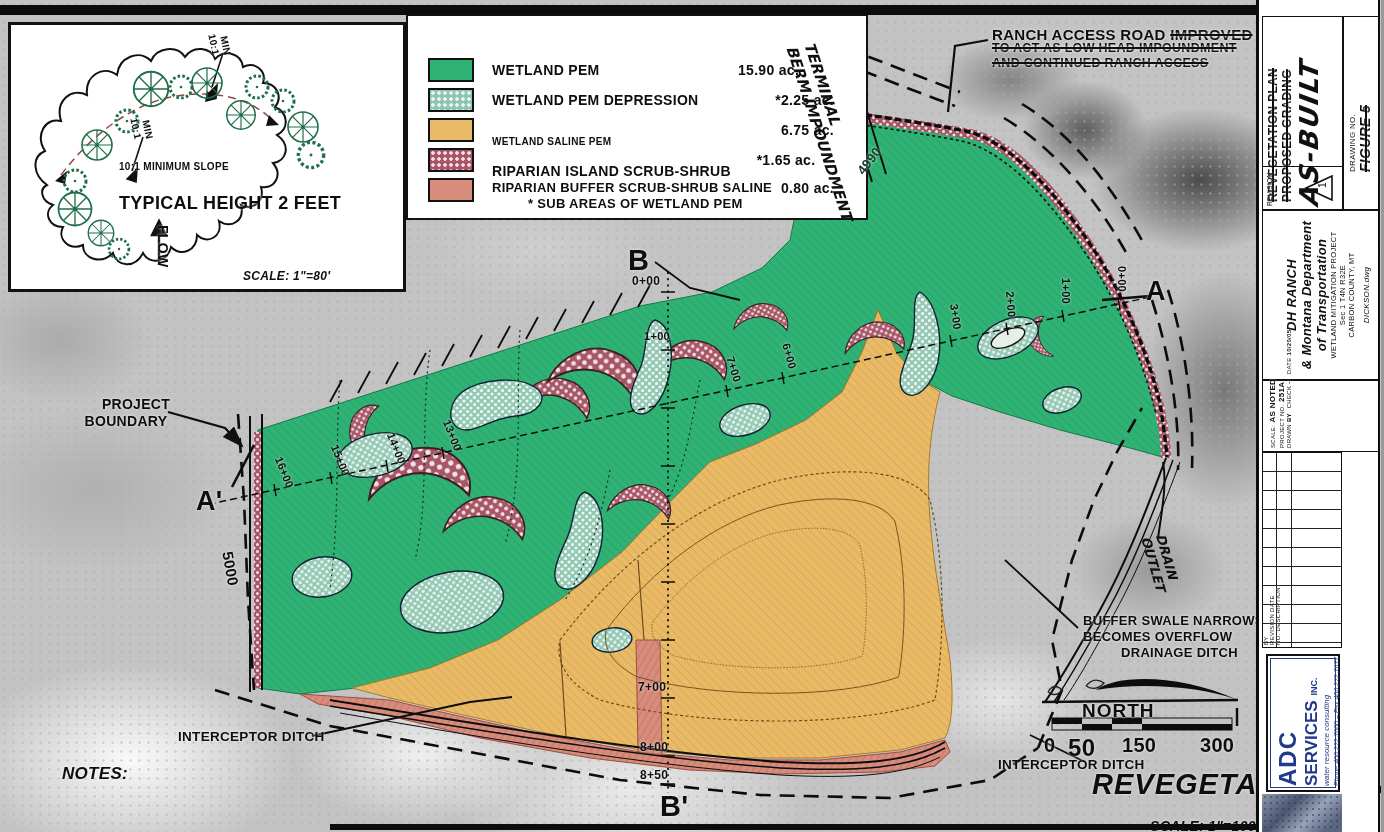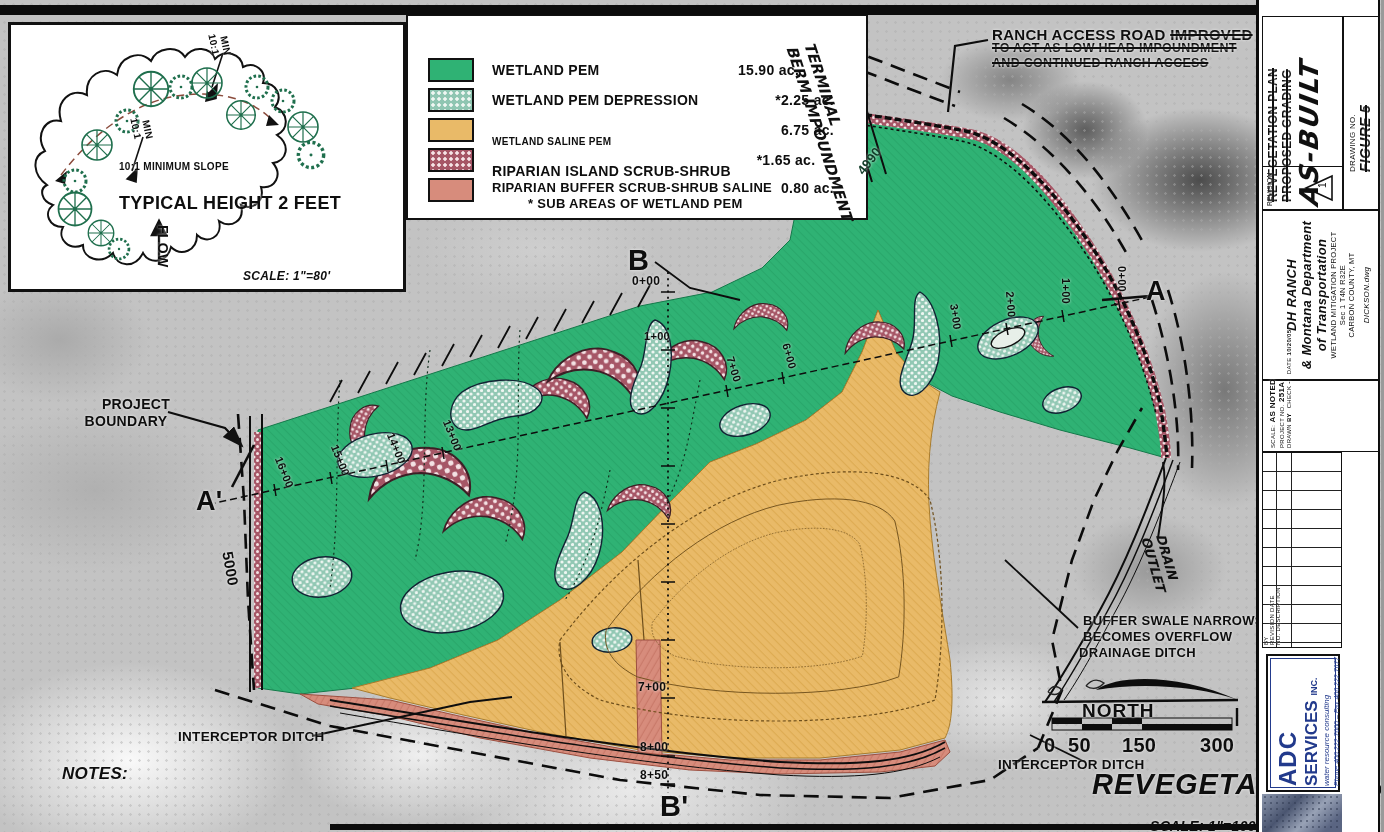--- a/index.html
+++ b/index.html
@@ -330,21 +330,21 @@
   </div>
 
   <div class="L" style="left:86px;top:396px;width:100px;text-align:center;font-size:14px;">PROJECT</div>
   <div class="L" style="left:66px;top:413px;width:120px;text-align:center;font-size:14px;">BOUNDARY</div>
 
   <div class="L" style="left:178px;top:729px;font-size:13.5px;">INTERCEPTOR DITCH</div>
   <div class="L" style="left:998px;top:757px;font-size:13.5px;">INTERCEPTOR DITCH</div>
 
   <div class="L" style="left:1083px;top:613px;font-size:13px;">BUFFER SWALE NARROWS</div>
   <div class="L" style="left:1083px;top:629px;font-size:13px;">BECOMES OVERFLOW</div>
-  <div class="L" style="left:1079px;top:645px;font-size:13px;">DRAINAGE DITCH</div>
+  <div class="L" style="left:1121px;top:645px;font-size:13px;">DRAINAGE DITCH</div>
 
   <div class="hw" style="position:absolute;left:1168px;top:534px;font-size:13px;transform:rotate(74deg) skewX(-6deg);">
     <div>DRAIN</div>
     <div>OUTLET</div>
   </div>
 
   <div class="L" style="left:1146px;top:276px;font-size:27px;">A</div>
   <div class="L" style="left:196px;top:486px;font-size:27px;">A'</div>
   <div class="L" style="left:628px;top:244px;font-size:29px;">B</div>
   <div class="L" style="left:660px;top:790px;font-size:29px;">B'</div>
@@ -364,21 +364,21 @@
   <span class="L" style="left:644px;top:330px;font-size:11px;">1+00</span>
   <span class="L" style="left:638px;top:680px;font-size:12px;">7+00</span>
   <span class="L" style="left:640px;top:740px;font-size:12px;">8+00</span>
   <span class="L" style="left:640px;top:768px;font-size:12px;">8+50</span>
 
   <span class="L r" style="left:854px;top:168px;font-size:13px;color:#123c28;transform:rotate(-52deg);">4990</span>
   <span class="L r" style="left:236px;top:550px;font-size:15px;transform:rotate(80deg);">5000</span>
 
   <div class="L" style="left:1082px;top:700px;font-size:19px;letter-spacing:1px;">NORTH</div>
   <div class="L" style="left:1044px;top:734px;font-size:20px;">0</div>
-  <div class="L" style="left:1068px;top:734px;font-size:20px;">50</div>
+  <div class="L" style="left:1068px;top:734px;font-size:24px;">50</div>
   <div class="L" style="left:1122px;top:734px;font-size:20px;">150</div>
   <div class="L" style="left:1200px;top:734px;font-size:20px;">300</div>
 
   <div class="L it" style="left:1092px;top:768px;font-size:29px;font-weight:600;letter-spacing:1px;">REVEGETATION PLAN</div>
   <div class="L it" style="left:1150px;top:818px;font-size:14px;font-weight:600;">SCALE: 1"=100'</div>
 
   <div class="L it" style="left:62px;top:764px;font-size:17px;">NOTES:</div>
 
   <div class="bar" style="left:1256px;top:0;width:3px;height:832px;"></div>
   <div class="tb" style="left:1259px;top:0;width:121px;height:832px;border-right:2px solid #0c0c0c;box-sizing:border-box;"></div>

